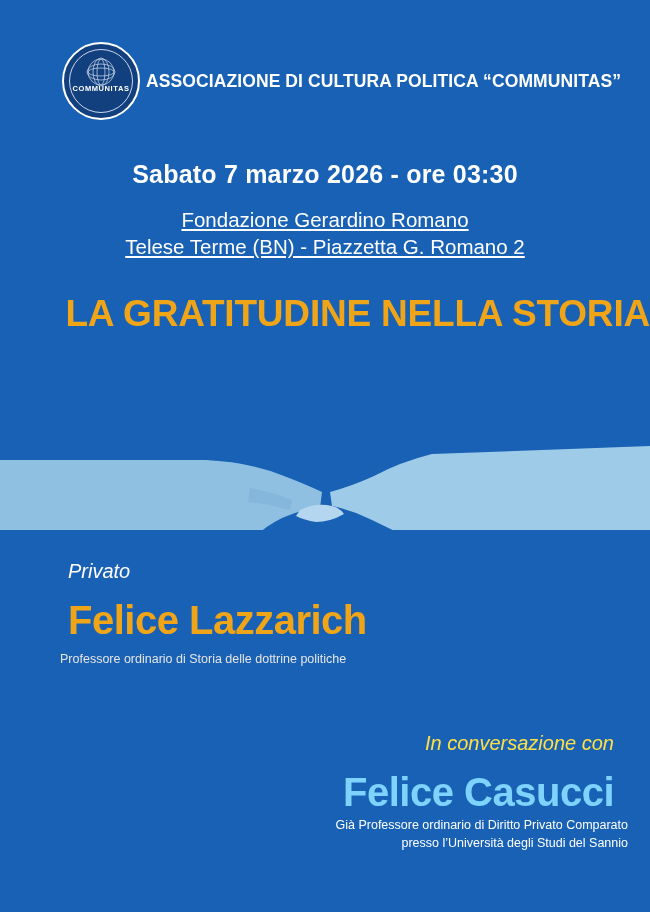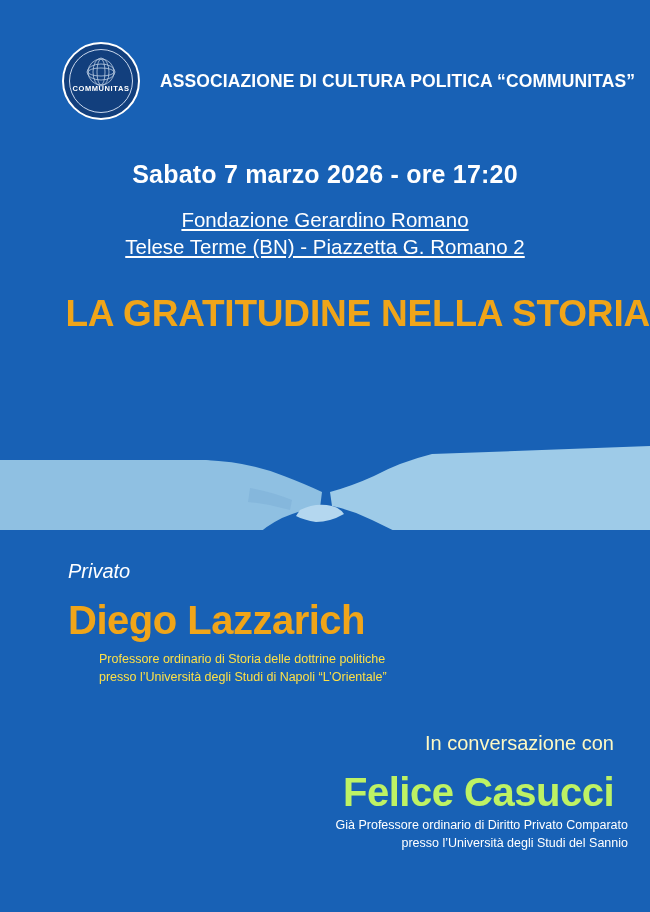--- a/index.html
+++ b/index.html
@@ -72,21 +72,21 @@
     z-index: 2;
     text-align: center;
     width: 100%;
   }
 
   .org-name {
     color: #ffffff;
     font-weight: bold;
     font-size: 17.5px;
     letter-spacing: 0.1px;
-    margin-left: 20px;
+    margin-left: 6px;
     white-space: nowrap;
   }
 
   
   .date-line {
     position: absolute;
     top: 160px;
     width: 100%;
     text-align: center;
     color: #ffffff;
@@ -144,40 +144,40 @@
     left: 68px;
     color: #f0a519;
     font-weight: bold;
     font-size: 40px;
     letter-spacing: -0.5px;
   }
   .guest-desc {
     position: absolute;
     top: 650px;
     left: 60px;
-    color: #fde047;
+    color: #e5e5e5;
     font-size: 12.5px;
     line-height: 1.45;
-    margin-left: 39px;
   }
 
   
   .conv-label {
     position: absolute;
     top: 732px;
     right: 36px;
-    color: #fef9c3;
+    color: #fde047;
     font-size: 20px;
+    font-style: italic;
     text-align: right;
   }
   .conv-name {
     position: absolute;
     top: 770px;
     right: 36px;
-    color: #bef264;
+    color: #7dd3fc;
     font-weight: bold;
     font-size: 40px;
     letter-spacing: -0.5px;
     text-align: right;
   }
   .conv-desc {
     position: absolute;
     top: 816px;
     right: 22px;
     color: #ffffff;
@@ -219,36 +219,35 @@
             <ellipse cx="23" cy="18" rx="4" ry="13"></ellipse>
             <ellipse cx="23" cy="18" rx="13" ry="4"></ellipse>
           </g>
         </svg>
         <div class="logo-text">COMMUNITAS</div>
       </div>
     </div>
     <div class="org-name">ASSOCIAZIONE DI CULTURA POLITICA “COMMUNITAS”</div>
   </div>
 
-  <div class="date-line">Sabato 7 marzo 2026 - ore  17:20</div>
+  <div class="date-line">Sabato 7 marzo 2026 - ore  03:30</div>
 
   <div class="venue">
     <div>Fondazione Gerardino Romano</div>
     <div>Telese Terme (BN) - Piazzetta G. Romano 2</div>
   </div>
 
   <div class="title">
     <div>LA GRATITUDINE NELLA STORIA</div>
   </div>
 
   <div class="ospite-label">Privato</div>
-  <div class="guest-name">Diego Lazzarich</div>
+  <div class="guest-name">Felice Lazzarich</div>
   <div class="guest-desc">
     <div>Professore ordinario di Storia delle dottrine politiche</div>
-    <div>presso l’Università degli Studi di Napoli “L’Orientale”</div>
   </div>
 
   <div class="conv-label">In conversazione con</div>
   <div class="conv-name">Felice Casucci</div>
   <div class="conv-desc">
     <div>Già Professore ordinario di Diritto Privato Comparato</div>
     <div>presso l’Università degli Studi del Sannio</div>
   </div>
 
 </div>

